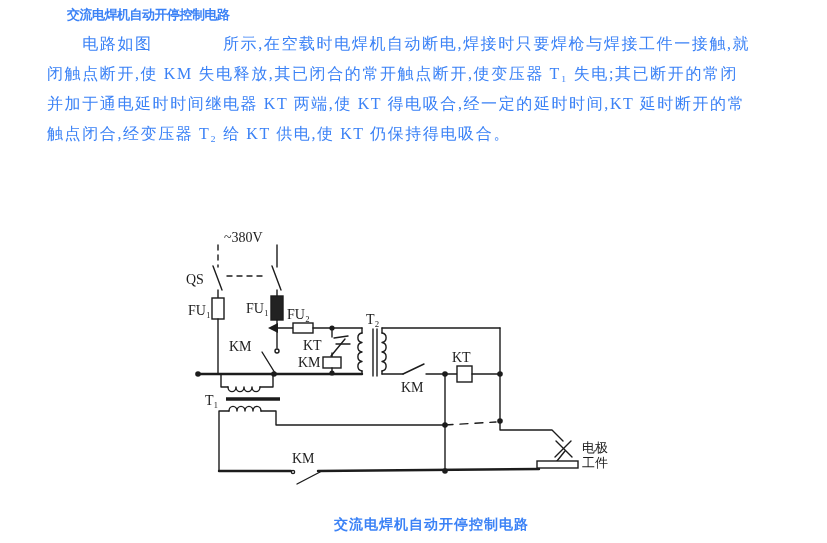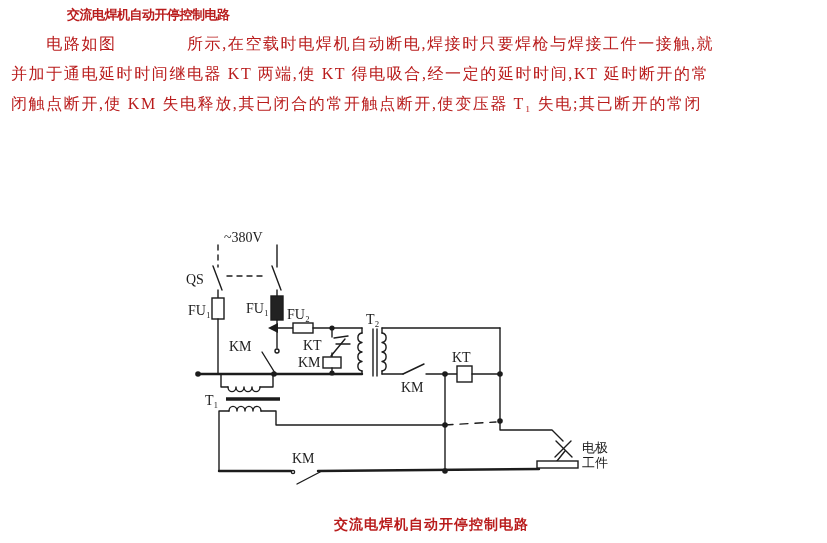--- a/index.html
+++ b/index.html
@@ -2,34 +2,35 @@
 <html><head>
 <meta charset="utf-8">
 <style>
   html,body{margin:0;padding:0;background:#e8e8e8;}
   .page{
     position:relative;
     width:827px;height:543px;
     background:#ffffff;
     overflow:hidden;
     font-family:"Liberation Serif", serif;
-    color:#b91c1c;
+    color:#3b82f6;
   }
   .doc-title{
     position:absolute;left:67px;top:6px;
     font-size:13px;font-weight:bold;letter-spacing:-0.5px;
     white-space:nowrap;
   }
   .doc-body{
     position:absolute;left:11px;top:29px;width:805px;
   }
   .body-line{
     height:30px;line-height:30px;
     font-size:16px;letter-spacing:1.6px;
     white-space:nowrap;
+    margin-left:36px;
   }
   .doc-caption{
     position:absolute;left:334px;top:516px;
     font-size:14px;font-weight:bold;letter-spacing:1px;
     white-space:nowrap;
   }
   svg.circuit{position:absolute;left:0;top:0;}
   .w{stroke:#1c1c1c;stroke-width:1.4;fill:none;stroke-linecap:round;stroke-linejoin:round;}
   .w2{stroke:#1c1c1c;stroke-width:2.4;fill:none;stroke-linecap:round;}
   .w3{stroke:#1c1c1c;stroke-width:3.4;fill:none;stroke-linecap:butt;}
@@ -43,22 +44,23 @@
 </style>
 </head>
 <body>
 
 <div class="page">
 
   <div class="doc-title">交流电焊机自动开停控制电路</div>
 
   <div class="doc-body">
     <div class="body-line">　　电路如图　　　　所示,在空载时电焊机自动断电,焊接时只要焊枪与焊接工件一接触,就</div>
+    <div class="body-line">闭触点断开,使 KM 失电释放,其已闭合的常开触点断开,使变压器 T₁ 失电;其已断开的常闭</div>
     <div class="body-line">并加于通电延时时间继电器 KT 两端,使 KT 得电吸合,经一定的延时时间,KT 延时断开的常</div>
-    <div class="body-line">闭触点断开,使 KM 失电释放,其已闭合的常开触点断开,使变压器 T₁ 失电;其已断开的常闭</div>
+    <div class="body-line">触点闭合,经变压器 T₂ 给 KT 供电,使 KT 仍保持得电吸合。</div>
   </div>
 
   <svg class="circuit" width="827" height="543" viewBox="0 0 827 543">
 
     <g>
       <line class="w dash" x1="218" y1="245" x2="218" y2="267"></line>
       <line class="w" x1="277" y1="245" x2="277" y2="267"></line>
       <text class="lbl" x="224" y="242">~380V</text>
     </g>
 

